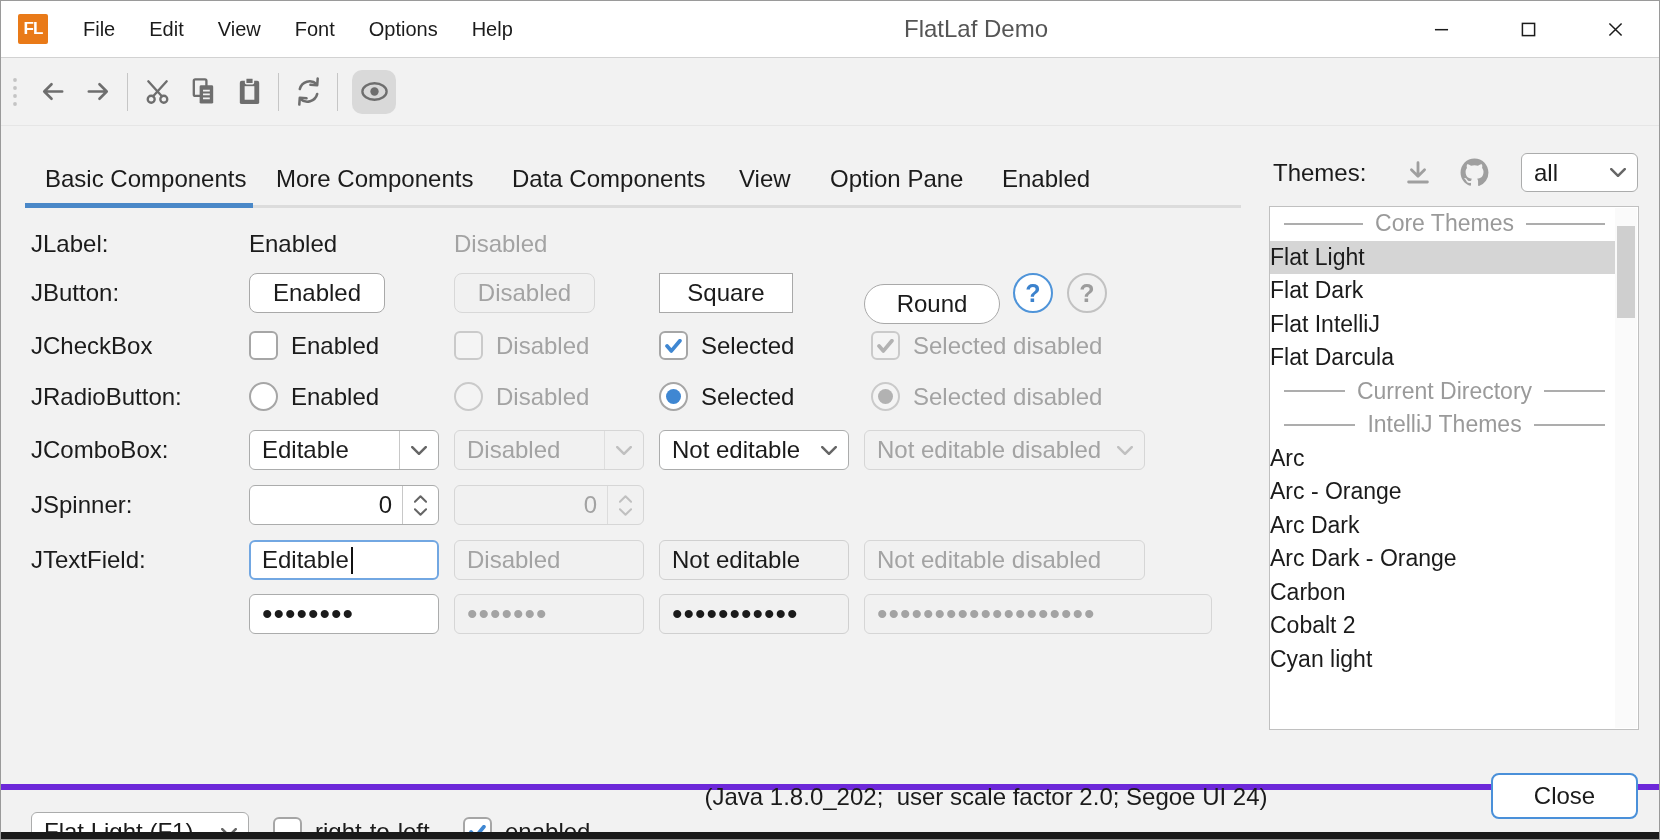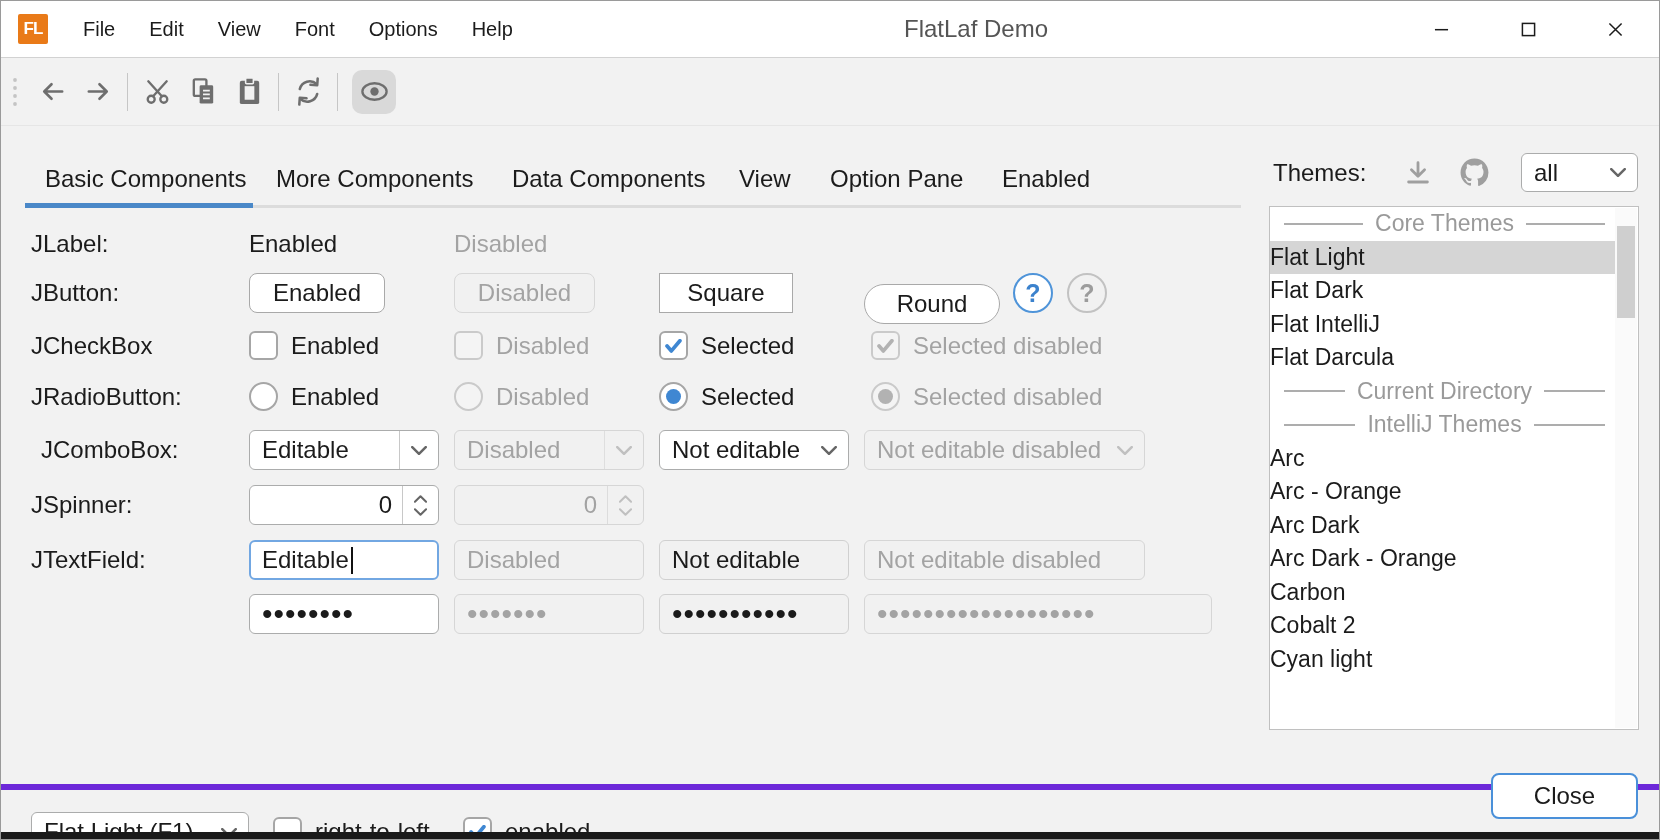--- a/index.html
+++ b/index.html
@@ -359,21 +359,21 @@
       </div>
     <span>Selected</span>
   </div>
   <div class="cb dis" style="left:870px;top:381px">
     <div class="box roundb">
         <div class="dot"></div>
       </div>
     <span>Selected disabled</span>
   </div>
 
-  <div class="rowlab" style="left:40px;top:433px">JComboBox:</div>
+  <div class="rowlab" style="left:30px;top:433px">JComboBox:</div>
   <div class="fld combo" style="left:248px;top:429px;width:190px">
     <span>Editable</span>
     <span style="display:flex;align-items:center;align-self:stretch">
         <span class="combo-sep" style="height:38px"></span>
         <svg class="chev" width="16" height="9">
           <use href="#chev-down"></use>
         </svg>
       </span>
   </div>
   <div class="fld combo dis" style="left:453px;top:429px;width:190px">
@@ -463,16 +463,17 @@
     </div>
     <div class="cb" style="left:462px;top:27px">
       <div class="box">
           <svg class="checkmark" width="17" height="14">
             <use href="#check"></use>
           </svg>
         </div>
       <span>enabled</span>
     </div>
   </div>
+  <div class="status">(Java 1.8.0_202;  user scale factor 2.0; Segoe UI 24)</div>
   <div class="closebtn">Close</div>
 
   <div class="bottom-strip"></div>
 </div>
 
 </body></html>

